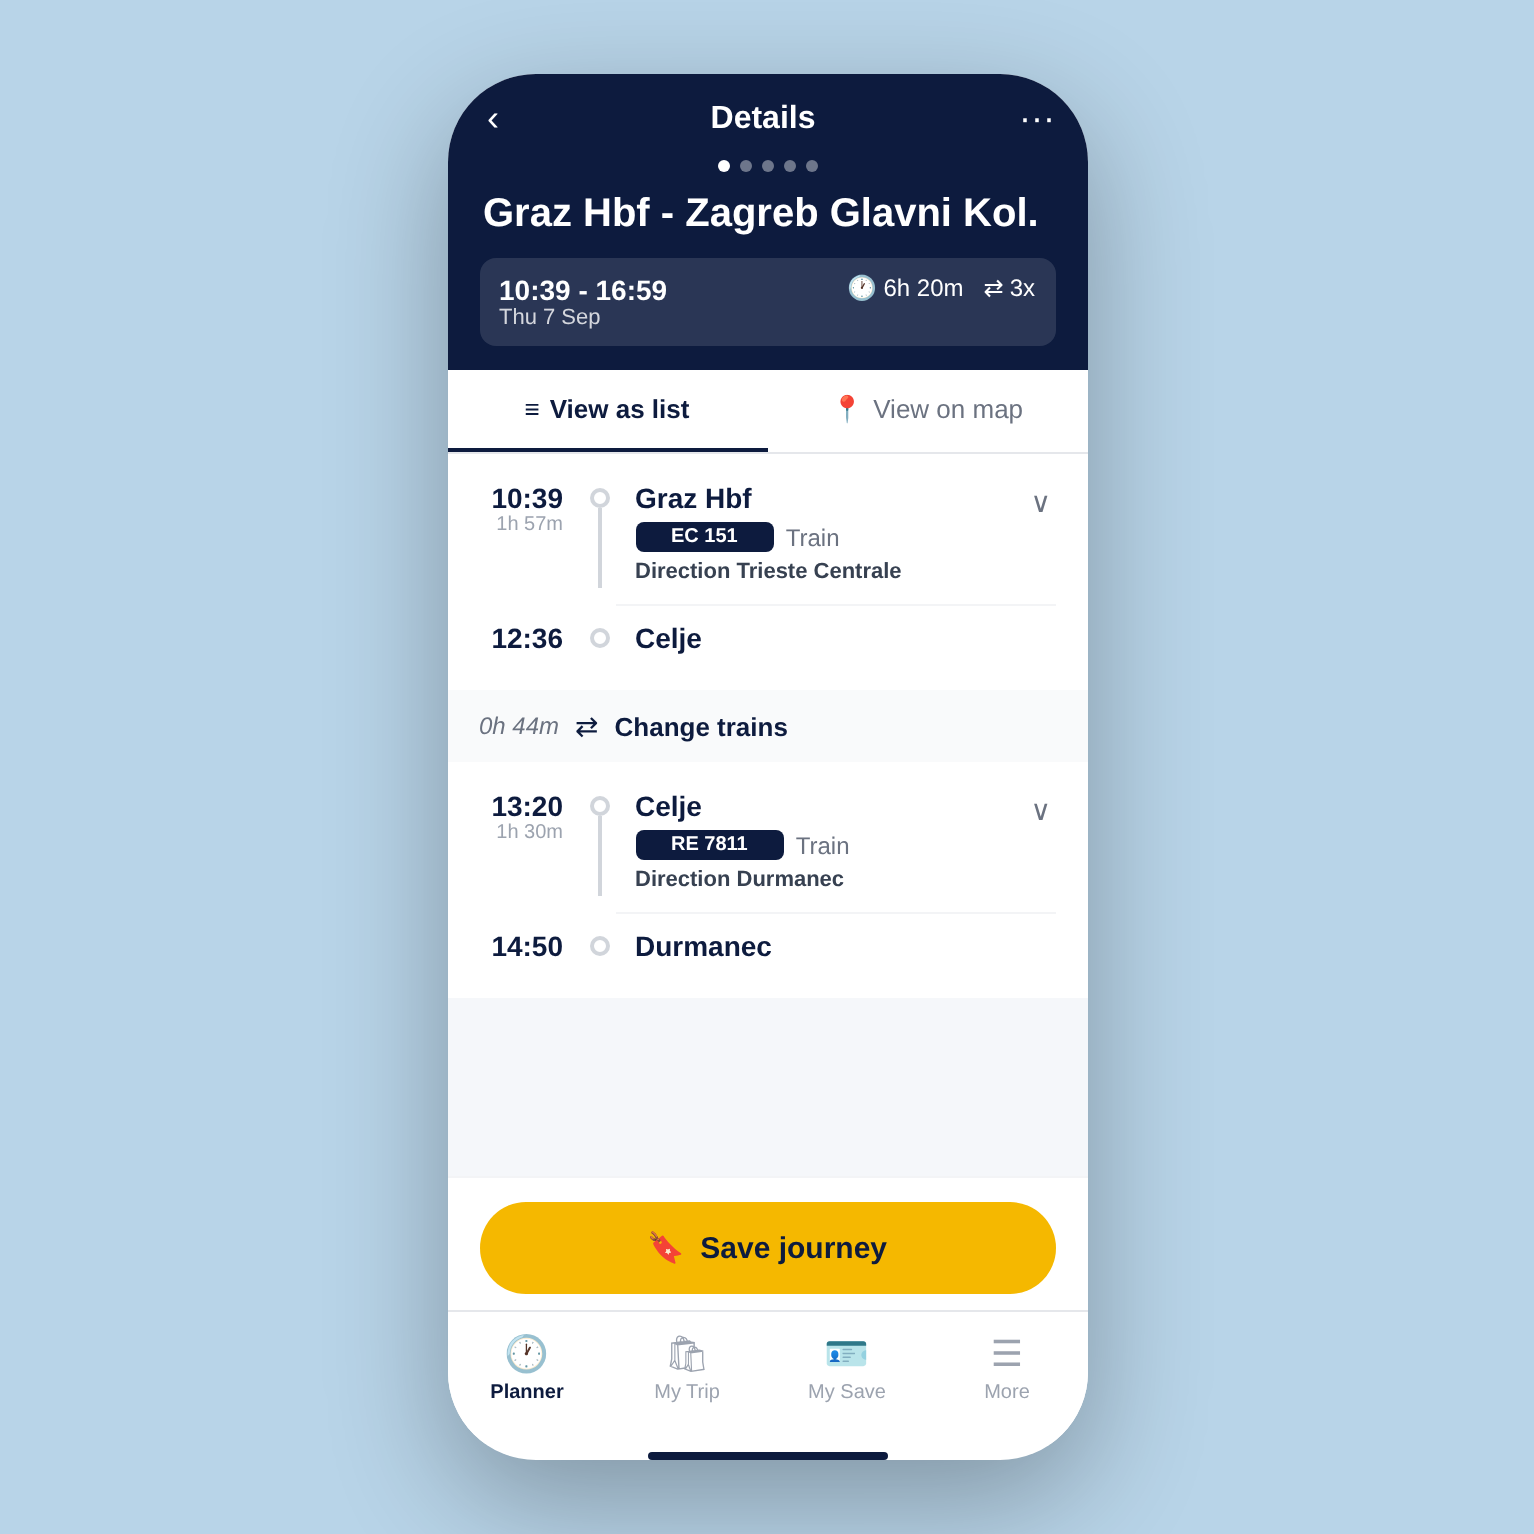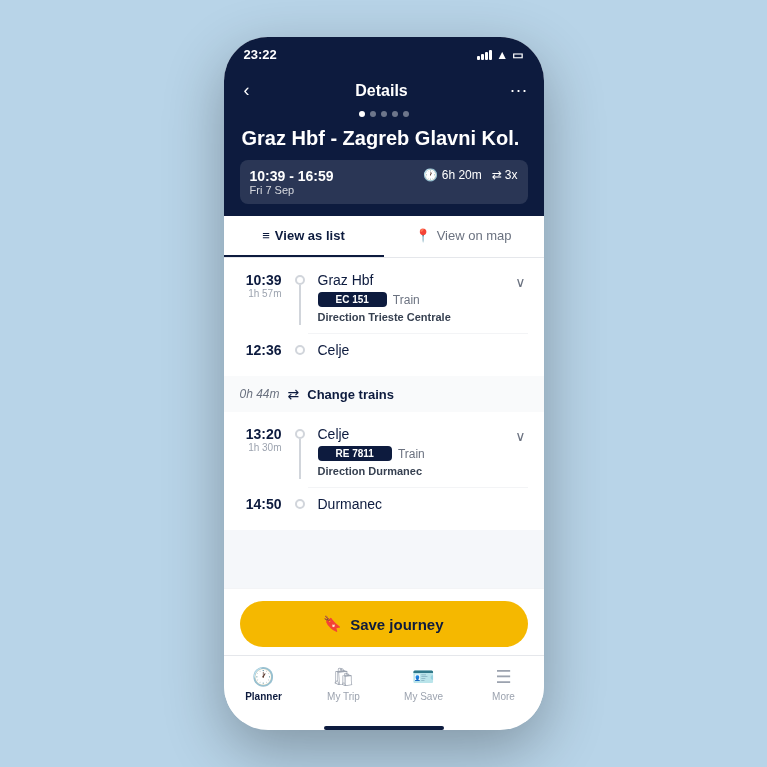--- a/index.html
+++ b/index.html
@@ -205,21 +205,21 @@
       width: 2px;
       background: #d1d5db;
       flex: 1;
       min-height: 40px;
     }
     .stop-info {
       flex: 1;
     }
     .stop-name {
       font-size: 14px;
-      font-weight: 400;
+      font-weight: 700;
       color: #0d1b3e;
       margin-bottom: 4px;
     }
     .train-info {
       display: flex;
       align-items: center;
       gap: 6px;
       margin-bottom: 4px;
     }
     .train-badge {
@@ -330,52 +330,39 @@
       background: #0d1b3e;
       border-radius: 2px;
       margin: 4px auto 0;
     }
   </style>
 </head>
 <body>
 
 <div class="phone">
 
-  <div class="status-bar">
-    <span>23:22</span>
-    <div class="status-icons">
-      <div class="signal-bars">
-        <span style="height:4px"></span>
-        <span style="height:6px"></span>
-        <span style="height:8px"></span>
-        <span style="height:10px"></span>
-      </div>
-      <span class="wifi-icon">▲</span>
-      <span class="battery-icon">▭</span>
-    </div>
-  </div>
 
   <div class="header">
     <div class="header-nav">
       <span class="back-btn">‹</span>
       <span class="header-title">Details</span>
       <span class="more-btn">···</span>
     </div>
     <div class="dots">
       <div class="dot active"></div>
       <div class="dot"></div>
       <div class="dot"></div>
       <div class="dot"></div>
       <div class="dot"></div>
     </div>
     <div class="route-title">Graz Hbf - Zagreb Glavni Kol.</div>
     <div class="route-meta">
       <div class="route-time-date">
         <div class="route-time">10:39 - 16:59</div>
-        <div class="route-date">Fri 7 Sep</div>
+        <div class="route-date">Thu 7 Sep</div>
       </div>
       <div class="route-stats">
         <span>
           <span>🕐</span>
           <span>6h 20m</span>
         </span>
         <span>
           <span>⇄</span>
           <span>3x</span>
         </span>

